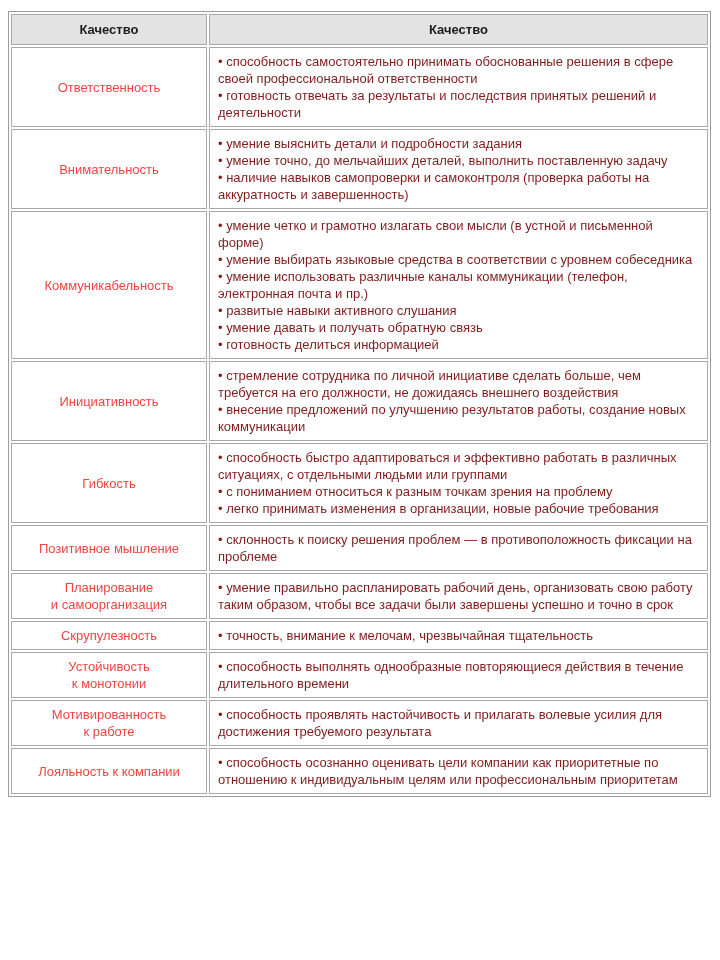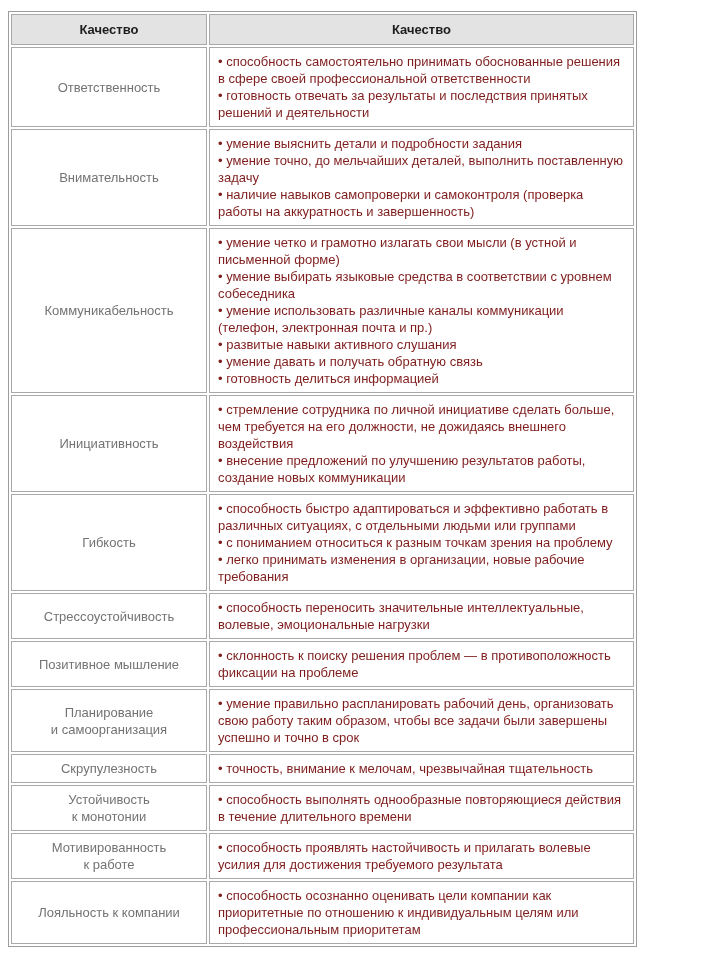--- a/index.html
+++ b/index.html
@@ -10,21 +10,21 @@
   body {
     width: 720px;
     height: 960px;
     box-sizing: border-box;
     padding: 11px 8px;
     font-family: "Liberation Sans", "DejaVu Sans", sans-serif;
     font-size: 13px;
     color: #3f3f3f;
   }
   table.qualities {
-    width: 629px;
+    width: 703px;
     border-collapse: separate;
     border-spacing: 2px;
     border: 1px solid #9c9c9c;
     background: #ffffff;
   }
   table.qualities th,
   table.qualities td {
     border: 1px solid #a9a9a9;
     vertical-align: middle;
     line-height: 17px;
@@ -35,21 +35,21 @@
     font-weight: bold;
     color: #1d1d1d;
     text-align: center;
     padding: 6px 4px;
   }
   td.quality-cell {
     width: 182px;
     text-align: center;
     padding: 5px 6px;
     white-space: pre-line;
-    color: #737373;
+    color: #ef4444;
   }
   td.description-cell {
     text-align: left;
     padding: 5px 8px;
     color: #7f1d1d;
   }
   .desc-item {
     margin: 0;
     padding: 0;
   }
@@ -104,26 +104,20 @@
 
   <tr>
     <td class="quality-cell">Гибкость</td>
     <td class="description-cell">
           <div class="desc-item">• способность быстро адаптироваться и эффективно работать в различных ситуациях, с отдельными людьми или группами</div>
           <div class="desc-item">• с пониманием относиться к разным точкам зрения на проблему</div>
           <div class="desc-item">• легко принимать изменения в организации, новые рабочие требования</div>
         </td>
   </tr>
 
-  <tr>
-    <td class="quality-cell">Стрессоустойчивость</td>
-    <td class="description-cell">
-          <div class="desc-item">• способность переносить значительные интеллектуальные, волевые, эмоциональные нагрузки</div>
-        </td>
-  </tr>
 
   <tr>
     <td class="quality-cell">Позитивное мышление</td>
     <td class="description-cell">
           <div class="desc-item">• склонность к поиску решения проблем — в противоположность фиксации на проблеме</div>
         </td>
   </tr>
 
   <tr>
     <td class="quality-cell">Планирование

